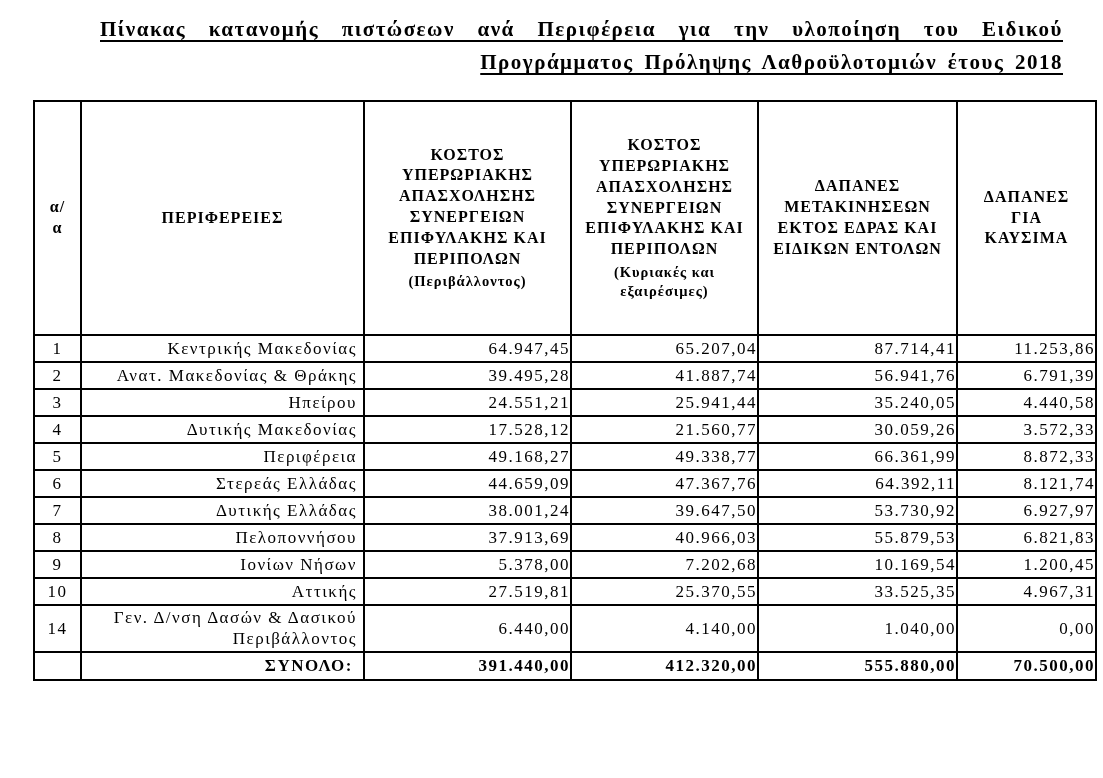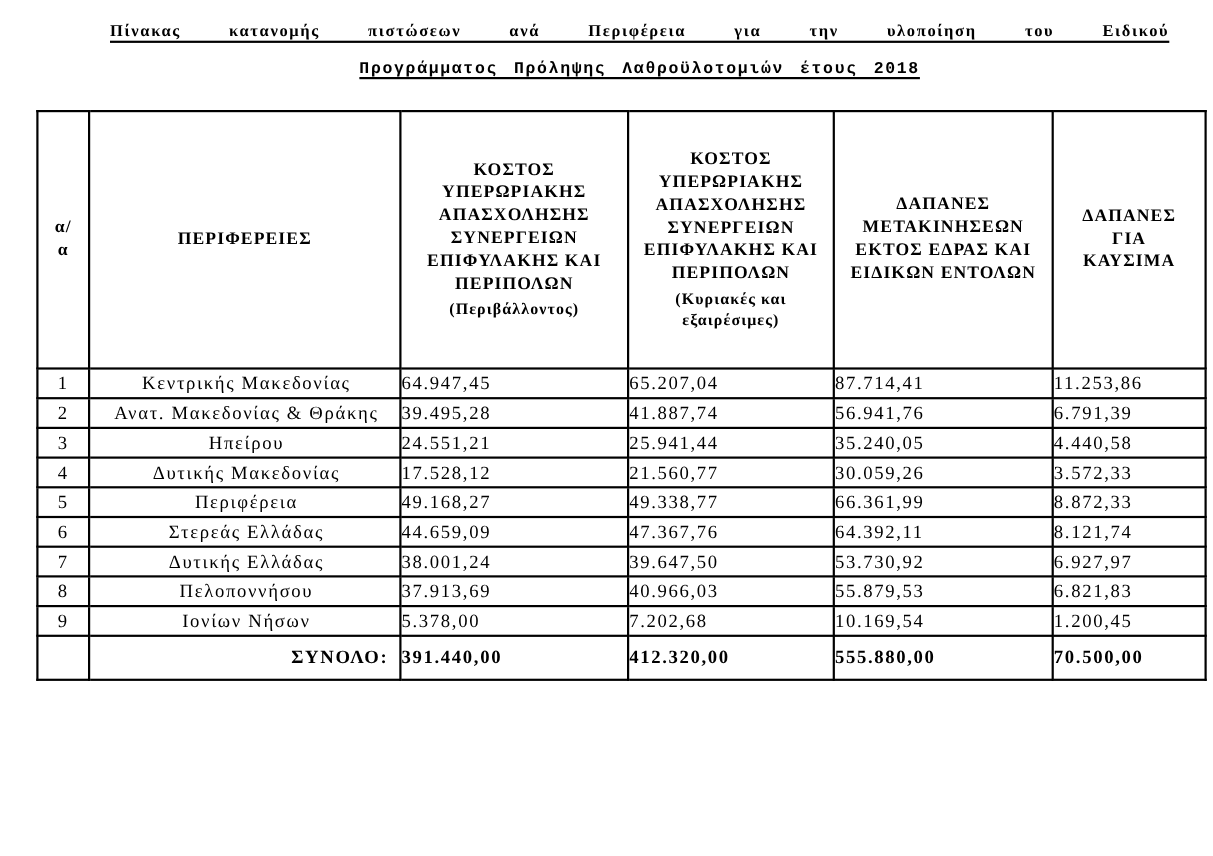--- a/index.html
+++ b/index.html
@@ -9,32 +9,32 @@
     position: relative;
     font-family: "Liberation Serif", "DejaVu Serif", serif;
     color: #000;
     overflow: hidden;
   }
   .doc-title {
     position: absolute;
     left: 100px; top: 13px;
     width: 963px;
     font-weight: bold;
-    font-size: 15px;
+    font-size: 21px;
     letter-spacing: 1.5px;
     word-spacing: 4px;
     line-height: 33px;
   }
   .doc-title .tline {
     text-decoration: underline;
     text-decoration-thickness: 2px;
     text-underline-offset: 4px;
   }
   .doc-title .tline1 { text-align: justify; text-align-last: justify; }
-  .doc-title .tline2 { text-align: center; font-family: Liberation Mono, monospace; }
+  .doc-title .tline2 { text-align: right; }
 
   table.alloc {
     position: absolute;
     left: 33px; top: 100px;
     width: 1062px;
     border-collapse: collapse;
     table-layout: fixed;
   }
   table.alloc th, table.alloc td {
     border: 2px solid #000;
@@ -60,23 +60,23 @@
   }
   table.alloc td {
     font-size: 17px;
     letter-spacing: 1.5px;
     vertical-align: middle;
     line-height: 1.25;
   }
   tr.data-row { height: 27px; }
   tr.data-row-tall { height: 46px; }
   td.c-num { text-align: center; }
-  td.c-region { text-align: center; padding: 1px 6px 1px 9px; }
-  td.c-val { text-align: left; }
-  tr.total-row { height: 40px; }
+  td.c-region { text-align: right; padding: 1px 6px 1px 9px; }
+  td.c-val { text-align: right; }
+  tr.total-row { height: 28px; }
   tr.total-row td { font-weight: bold; }
   td.c-total-label { text-align: right; padding-right: 10px; }
 </style>
 </head>
 <body>
 
 <div class="doc-title">
   <div class="tline tline1">Πίνακας κατανομής πιστώσεων ανά Περιφέρεια για την υλοποίηση του Ειδικού</div>
   <div class="tline tline2">Προγράμματος Πρόληψης Λαθροϋλοτομιών έτους 2018</div>
 </div>
@@ -180,20 +180,36 @@
       <td class="c-val">6.821,83</td>
     </tr>
     <tr class="data-row">
       <td class="c-num">9</td>
       <td class="c-region">Ιονίων Νήσων</td>
       <td class="c-val">5.378,00</td>
       <td class="c-val">7.202,68</td>
       <td class="c-val">10.169,54</td>
       <td class="c-val">1.200,45</td>
     </tr>
+    <tr class="data-row">
+      <td class="c-num">10</td>
+      <td class="c-region">Αττικής</td>
+      <td class="c-val">27.519,81</td>
+      <td class="c-val">25.370,55</td>
+      <td class="c-val">33.525,35</td>
+      <td class="c-val">4.967,31</td>
+    </tr>
+    <tr class="data-row-tall">
+      <td class="c-num">14</td>
+      <td class="c-region">Γεν. Δ/νση Δασών &amp; Δασικού Περιβάλλοντος</td>
+      <td class="c-val">6.440,00</td>
+      <td class="c-val">4.140,00</td>
+      <td class="c-val">1.040,00</td>
+      <td class="c-val">0,00</td>
+    </tr>
     <tr class="total-row">
       <td class="c-num"></td>
       <td class="c-total-label">ΣΥΝΟΛΟ:</td>
       <td class="c-val">391.440,00</td>
       <td class="c-val">412.320,00</td>
       <td class="c-val">555.880,00</td>
       <td class="c-val">70.500,00</td>
     </tr>
   </tbody>
 </table>

